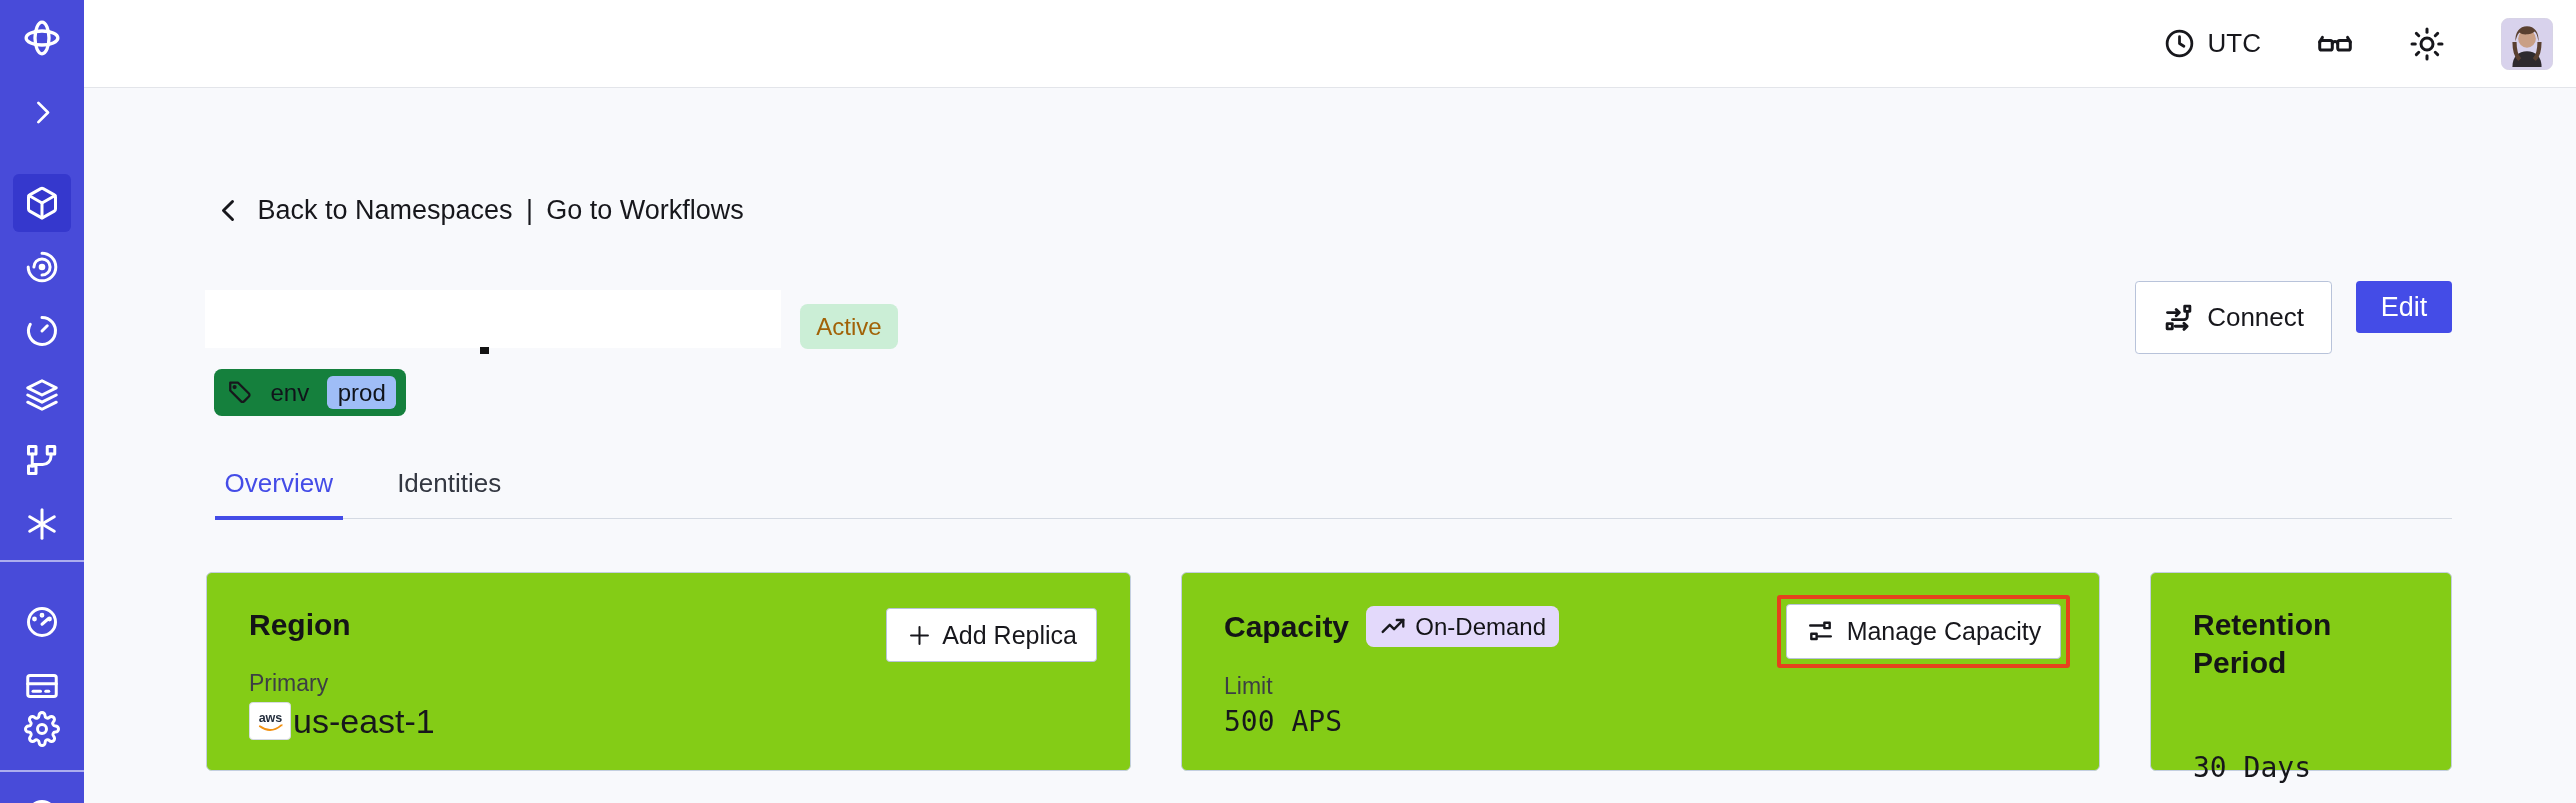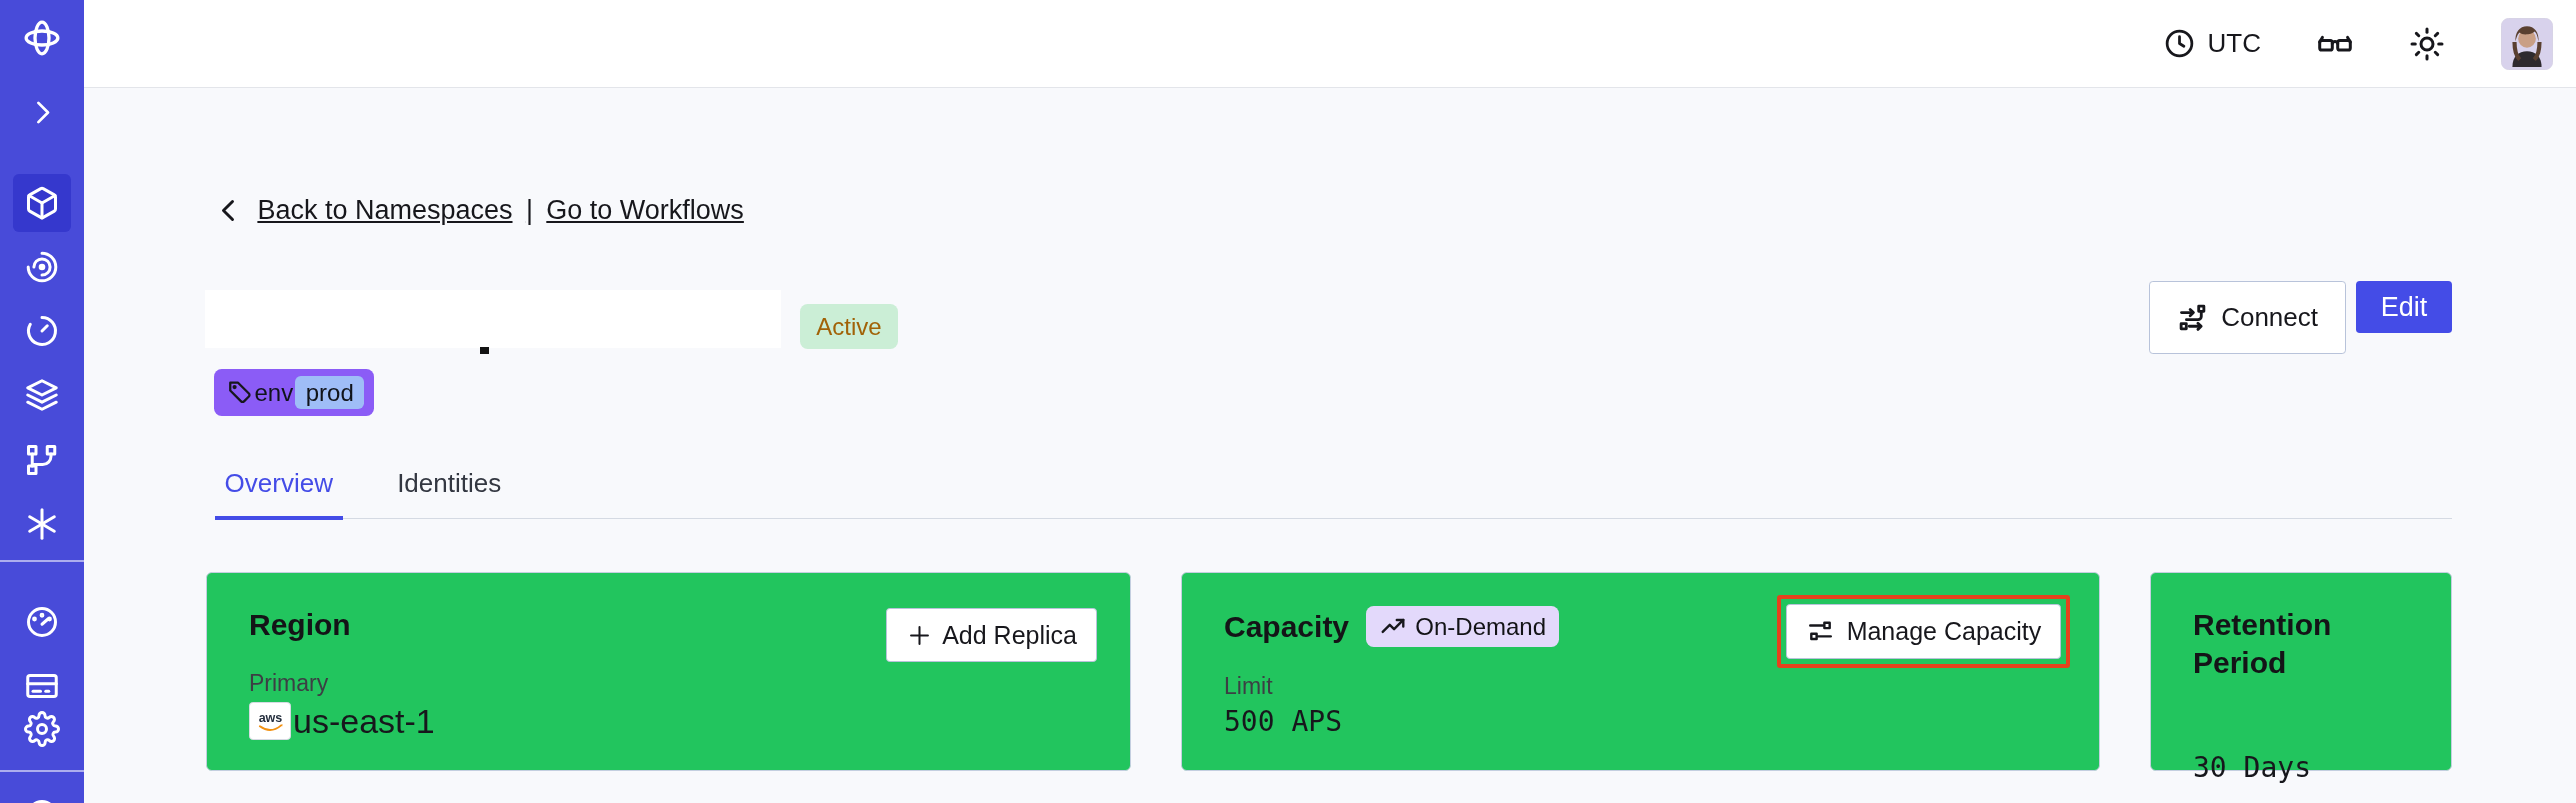--- a/index.html
+++ b/index.html
@@ -18,44 +18,44 @@
   .topbar{position:absolute;left:84px;top:0;right:0;height:88px;background:#ffffff;border-bottom:1px solid #e3e5ea;display:flex;align-items:center;justify-content:flex-end;gap:56px;padding-right:23px;box-sizing:border-box;z-index:4;}
   .tz-group{display:flex;align-items:center;gap:11.5px;cursor:pointer;}
   .tz-label{font-size:26px;color:#17171c;}
   .topbar-icon{display:flex;align-items:center;justify-content:center;cursor:pointer;}
   .avatar{width:50px;height:50px;border-radius:7.7px;overflow:hidden;border:1px solid #d7d3e6;background:#d8d2ec;cursor:pointer;}
   .avatar svg{display:block;}
 
   
   .main{position:absolute;left:84px;top:88px;right:0;bottom:0;}
 
-  .breadcrumb{position:absolute;left:131px;top:107px;display:flex;align-items:center;gap:13.4px;font-size:27px;color:#17171c;text-decoration:underline;}
+  .breadcrumb{position:absolute;left:131px;top:107px;display:flex;align-items:center;gap:13.4px;font-size:27px;color:#17171c;}
   .breadcrumb .crumb{cursor:pointer;}
   .breadcrumb .sep{color:#17171c;}
 
   .redacted-title{position:absolute;left:121px;top:202px;width:576px;height:58px;background:#ffffff;}
   .redacted-title::after{content:"";position:absolute;left:275px;top:57px;width:8.6px;height:6.7px;background:#131313;}
 
   .status-badge{position:absolute;left:716px;top:216px;background:#cbeed6;color:#a16207;font-size:24px;padding:8.6px 16.3px;border-radius:7.7px;}
 
-  .actions{position:absolute;right:124px;top:193px;display:flex;gap:10px;}
+  .actions{position:absolute;right:124px;top:193px;display:flex;gap:24px;}
   .btn{display:flex;align-items:center;justify-content:center;gap:13.4px;background:#ffffff;border:1.9px solid #b8c3da;border-radius:3.8px;font-size:26px;color:#17171c;cursor:pointer;box-sizing:border-box;}
   .btn-connect{height:73px;padding:0 27px;}
   .btn-edit{height:52px;width:96px;background:#444ce7;border:none;color:#ffffff;font-size:27px;display:flex;align-items:center;justify-content:center;border-radius:3.8px;cursor:pointer;}
 
-  .tag-pill{position:absolute;left:130px;top:281px;display:flex;align-items:center;gap:2px;background:#8b5cf6;border-radius:7.7px;padding:6.7px 9.6px 6.7px 12.5px;font-size:24px;color:#10131a;}
+  .tag-pill{position:absolute;left:130px;top:281px;display:flex;align-items:center;gap:18px;background:#15803d;border-radius:7.7px;padding:6.7px 9.6px 6.7px 12.5px;font-size:24px;color:#10131a;}
   .tag-chip{background:#9fbdf7;border-radius:5.8px;padding:2.9px 10.5px;}
 
   .tabs{position:absolute;left:131px;right:124px;top:380px;display:flex;gap:45px;border-bottom:1.9px solid #d5dae3;}
   .tab{padding:0 9.6px 17.3px 9.6px;font-size:26px;color:#333741;cursor:pointer;margin-bottom:-1.9px;}
   .tab.active{color:#444ce7;border-bottom:4.8px solid #444ce7;}
 
   
   .cards{position:absolute;left:122px;right:124px;top:484px;display:flex;gap:50px;}
-  .card{position:relative;background:#22c55e;border:1.9px solid #c4cfe0;border-radius:5.8px;height:199px;box-sizing:border-box;padding:33px 53px 0 42px;}
+  .card{position:relative;background:#84cc16;border:1.9px solid #c4cfe0;border-radius:5.8px;height:199px;box-sizing:border-box;padding:33px 53px 0 42px;}
   .card-region{width:925px;}
   .card-capacity{width:919px;}
   .card-retention{width:302px;flex:0 0 302px;}
   .card-title-row{display:flex;align-items:center;gap:17.3px;}
   .card-title{font-size:30px;font-weight:600;line-height:38px;color:#141417;}
   .badge-lavender{display:flex;align-items:center;gap:9.6px;background:#e3d9fb;border-radius:7.7px;padding:6.7px 13.4px;font-size:24px;color:#131316;}
   .field-label{margin-top:25px;font-size:23px;line-height:29px;color:#3c3f44;}
   .value-row{margin-top:3.8px;display:flex;align-items:center;gap:2px;}
   .value-sans{font-size:34px;color:#17171c;}
   .value-mono{font-family:"DejaVu Sans Mono",monospace;font-size:28px;color:#17171c;}

